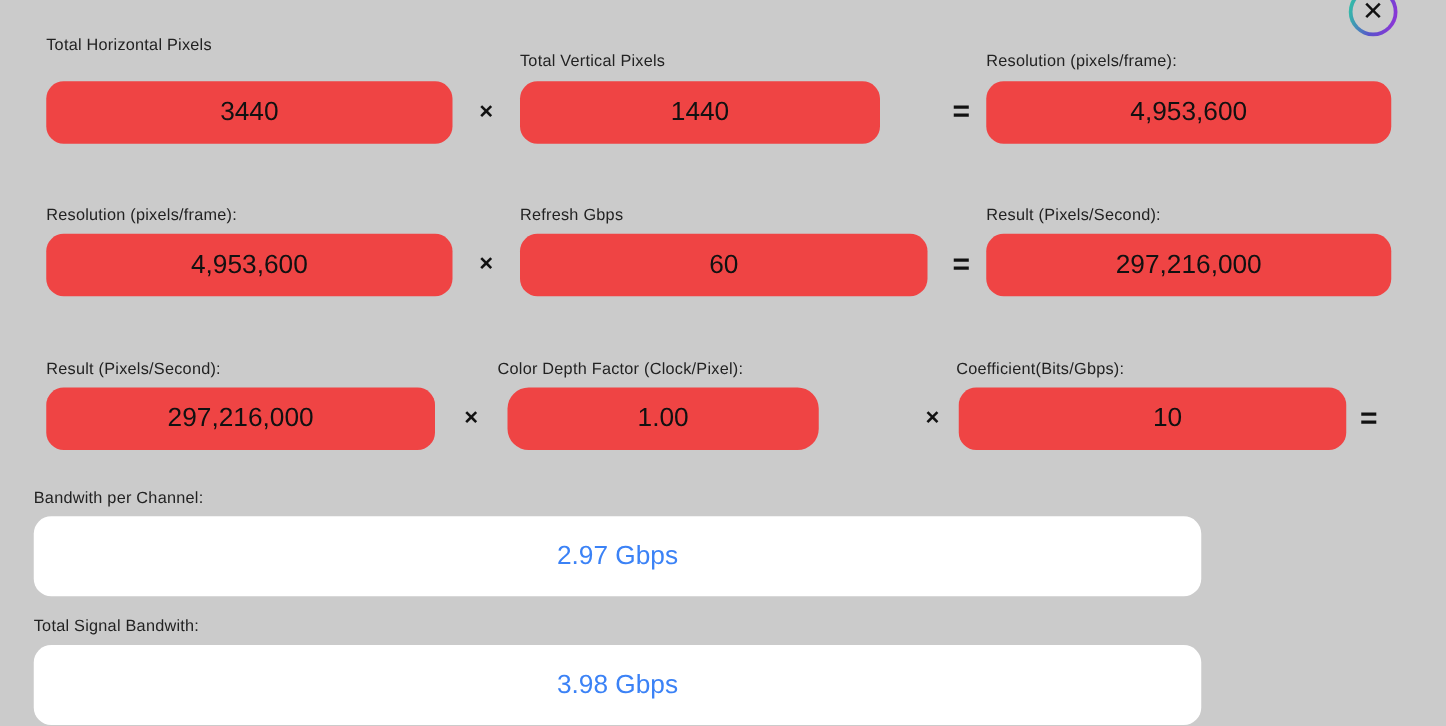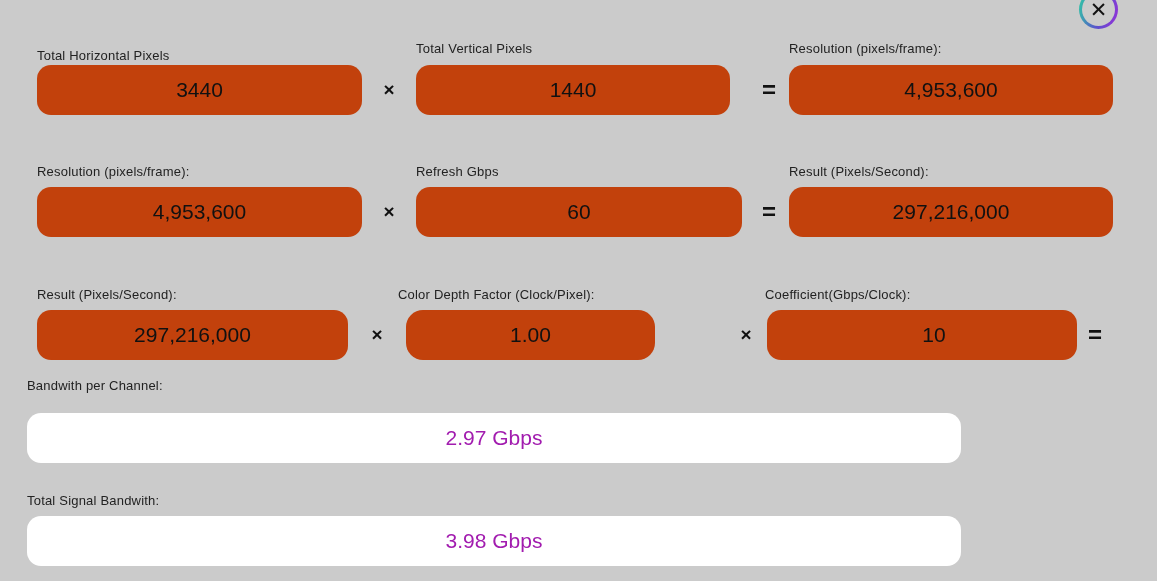--- a/index.html
+++ b/index.html
@@ -19,60 +19,60 @@
     font-size: 13px;
     color: #222;
     white-space: nowrap;
     letter-spacing: 0.2px;
   }
   .box {
     position: absolute;
     height: 50px;
     border: none;
     border-radius: 14px;
-    background: #c2410c;
+    background: #ef4444;
     text-align: center;
     font-family: "Liberation Sans", sans-serif;
     font-size: 21px;
     color: #111;
     padding: 0;
     outline: none;
     box-sizing: border-box;
   }
   .result-bar {
     position: absolute;
-    height: 50px;
+    height: 64px;
     border-radius: 14px;
     background: #ffffff;
     display: flex;
     align-items: center;
     justify-content: center;
     font-size: 21px;
-    color: #a21caf;
+    color: #3b82f6;
     box-sizing: border-box;
   }
   .op {
     position: absolute;
     width: 30px;
     height: 50px;
     display: flex;
     align-items: center;
     justify-content: center;
     font-size: 19px;
     font-weight: 700;
     color: #111;
   }
   .op-eq { font-size: 24px; }
 
   
-  .r1-lbl1 { left: 37px;  top: 48px; text-align: center; }
+  .r1-lbl1 { left: 37px;  top: 28px; text-align: center; }
   .r1-lbl2 { left: 416px; top: 41px; }
   .r1-lbl3 { left: 789px; top: 41px; }
   .r1-box1 { left: 37px;  top: 65px; width: 325px; }
-  .r1-box2 { left: 416px; top: 65px; width: 314px; }
+  .r1-box2 { left: 416px; top: 65px; width: 288px; }
   .r1-box3 { left: 789px; top: 65px; width: 324px; }
   .r1-op1  { left: 374px; top: 65px; }
   .r1-op2  { left: 754px; top: 65px; }
 
   
   .r2-lbl1 { left: 37px;  top: 164px; }
   .r2-lbl2 { left: 416px; top: 164px; }
   .r2-lbl3 { left: 789px; top: 164px; }
   .r2-box1 { left: 37px;  top: 187px; width: 325px; }
   .r2-box2 { left: 416px; top: 187px; width: 326px; }
@@ -85,21 +85,21 @@
   .r3-lbl2 { left: 398px; top: 287px; }
   .r3-lbl3 { left: 765px; top: 287px; }
   .r3-box1 { left: 37px;  top: 310px; width: 311px; }
   .r3-box2 { left: 406px; top: 310px; width: 249px; border-radius: 17px; }
   .r3-box3 { left: 767px; top: 310px; width: 310px; padding-left: 24px; }
   .r3-op1  { left: 362px;  top: 310px; }
   .r3-op2  { left: 731px;  top: 310px; }
   .r3-op3  { left: 1080px; top: 310px; }
 
   
-  .r4-lbl { left: 27px; top: 378px; }
+  .r4-lbl { left: 27px; top: 390px; }
   .r4-bar { left: 27px; top: 413px; width: 934px; }
   .r5-lbl { left: 27px; top: 493px; }
   .r5-bar { left: 27px; top: 516px; width: 934px; }
 
   
   .close-btn {
     position: absolute;
     left: 1079px;
     top: -10px;
     width: 39px;
@@ -137,21 +137,21 @@
 <span class="lbl r2-lbl2">Refresh Gbps</span>
 <span class="lbl r2-lbl3">Result (Pixels/Second):</span>
 <input class="box r2-box1" readonly="" value="4,953,600" style="">
 <span class="op r2-op1">×</span>
 <input class="box r2-box2" value="60" style="">
 <span class="op op-eq r2-op2">=</span>
 <input class="box r2-box3" readonly="" value="297,216,000" style="">
 
 <span class="lbl r3-lbl1">Result (Pixels/Second):</span>
 <span class="lbl r3-lbl2">Color Depth Factor (Clock/Pixel):</span>
-<span class="lbl r3-lbl3">Coefficient(Gbps/Clock):</span>
+<span class="lbl r3-lbl3">Coefficient(Bits/Gbps):</span>
 <input class="box r3-box1" readonly="" value="297,216,000" style="">
 <span class="op r3-op1">×</span>
 <input class="box r3-box2" value="1.00" style="">
 <span class="op r3-op2">×</span>
 <input class="box r3-box3" value="10" style="">
 <span class="op op-eq r3-op3">=</span>
 
 <span class="lbl r4-lbl">Bandwith per Channel:</span>
 <div class="result-bar r4-bar">2.97 Gbps</div>
 

